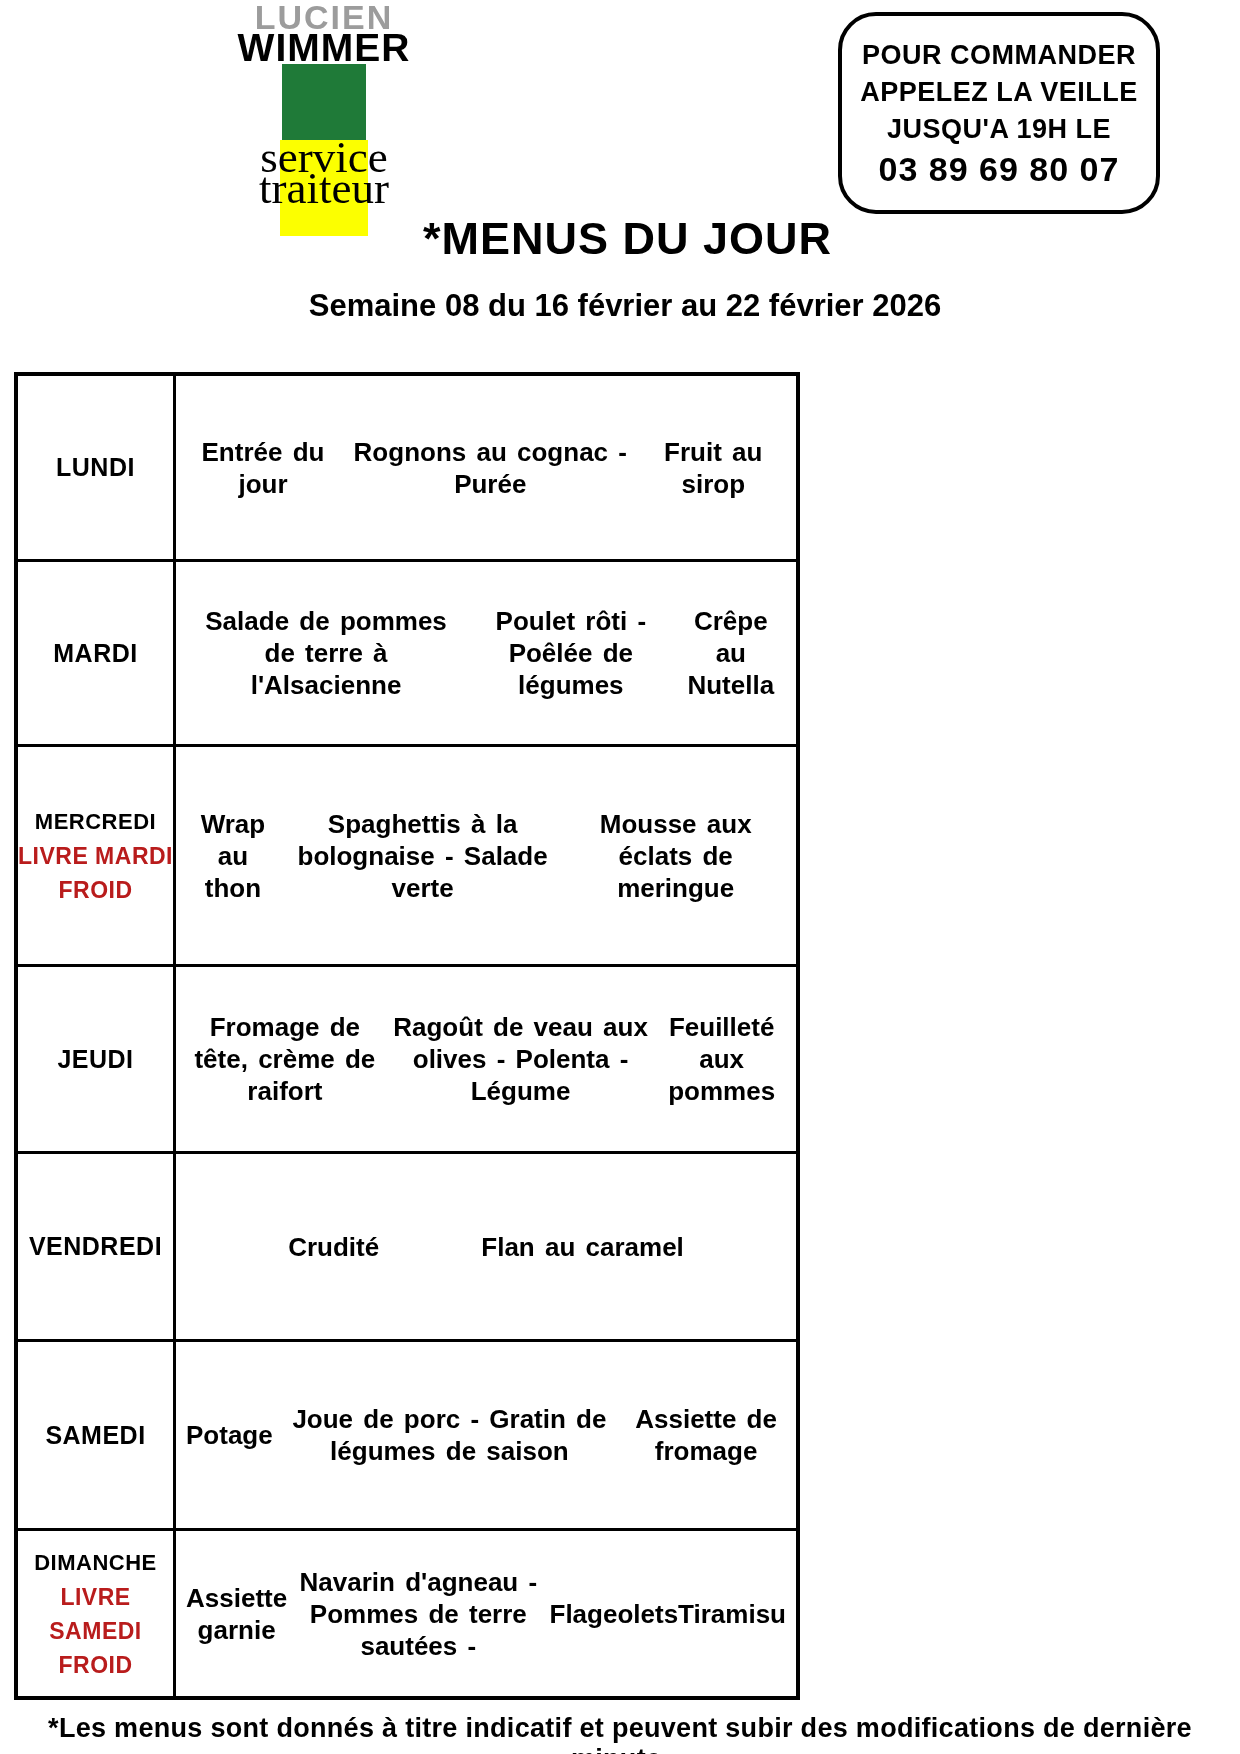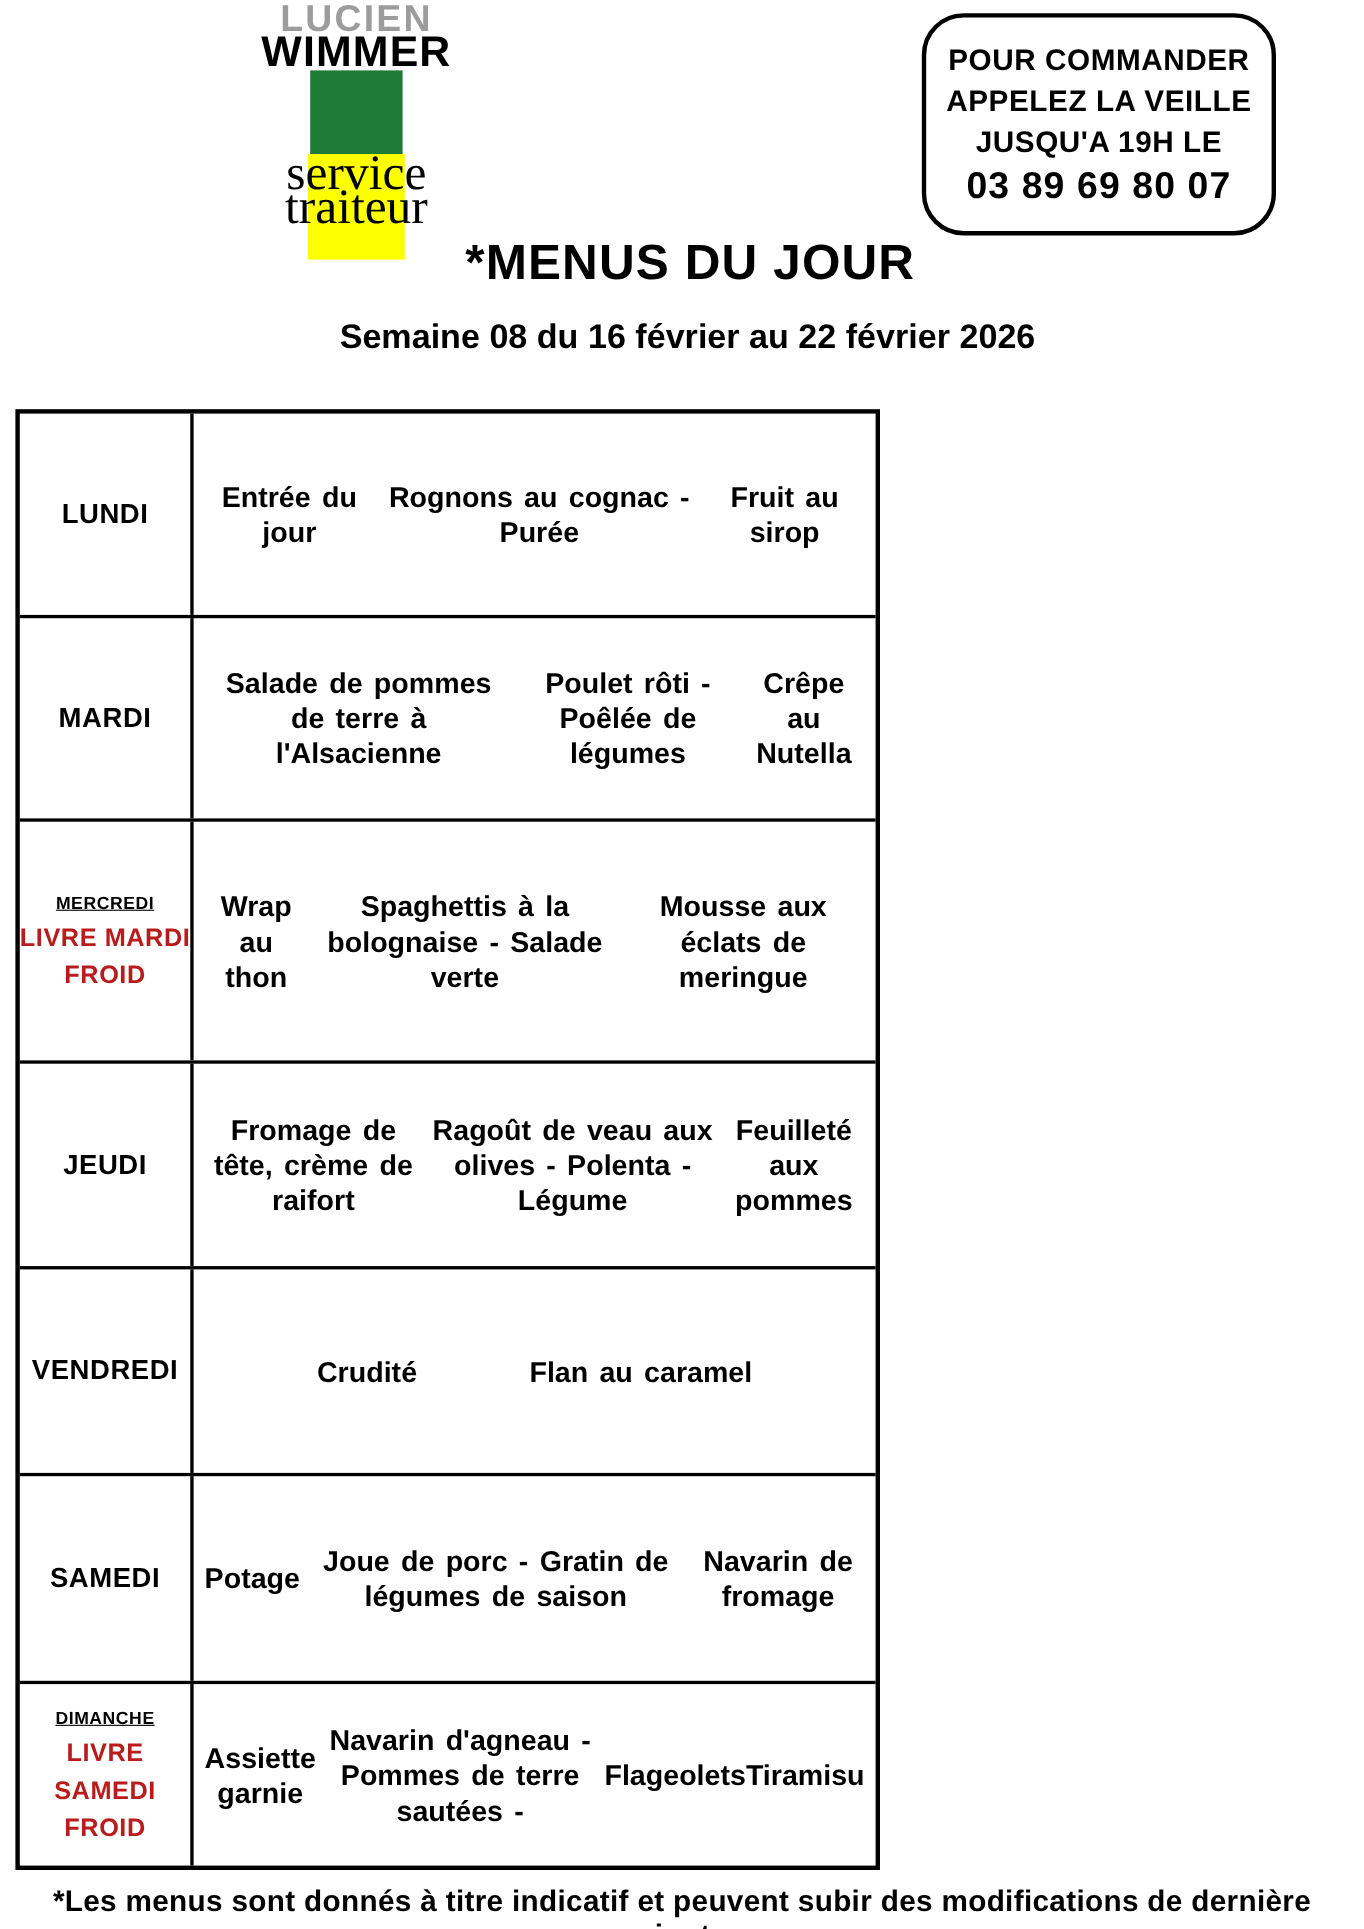--- a/index.html
+++ b/index.html
@@ -46,21 +46,21 @@
   .day-cell{
     width:158px;border-right:3px solid #000;box-sizing:border-box;
     display:flex;flex-direction:column;align-items:center;justify-content:center;
     gap:8px;text-align:center;
   }
   .items-cell{
     flex:1;display:flex;justify-content:space-evenly;
     align-items:center;text-align:center;padding:4px 10px;
   }
   .day{font-size:25px;font-weight:bold;letter-spacing:.5px;}
-  .day.sm{font-size:16px;text-decoration:underline;}
+  .day.sm{font-size:22px;}
   .day-extra{font-size:23px;font-weight:bold;color:#b91c1c;letter-spacing:.5px;line-height:26px;}
   .item{font-size:26px;font-weight:bold;word-spacing:3px;line-height:32px;}
 
   
   .footnote{position:absolute;top:1713px;left:0;width:1240px;text-align:center;
             font-size:27px;font-weight:bold;letter-spacing:.3px;}
 </style>
 </head>
 <body>
 
@@ -145,21 +145,21 @@
       </div>
     </div>
 
     <div class="row rh5">
       <div class="day-cell">
         <div class="day">SAMEDI</div>
       </div>
       <div class="items-cell">
         <div class="item">Potage</div>
         <div class="item">Joue de porc - Gratin de légumes de saison</div>
-        <div class="item">Navarin de fromage</div>
+        <div class="item">Assiette de fromage</div>
       </div>
     </div>
 
     <div class="row rh6">
       <div class="day-cell">
         <div class="day sm">DIMANCHE</div>
         <div class="day-extra">LIVRE</div>
         <div class="day-extra">SAMEDI</div>
         <div class="day-extra">FROID</div>
       </div>

